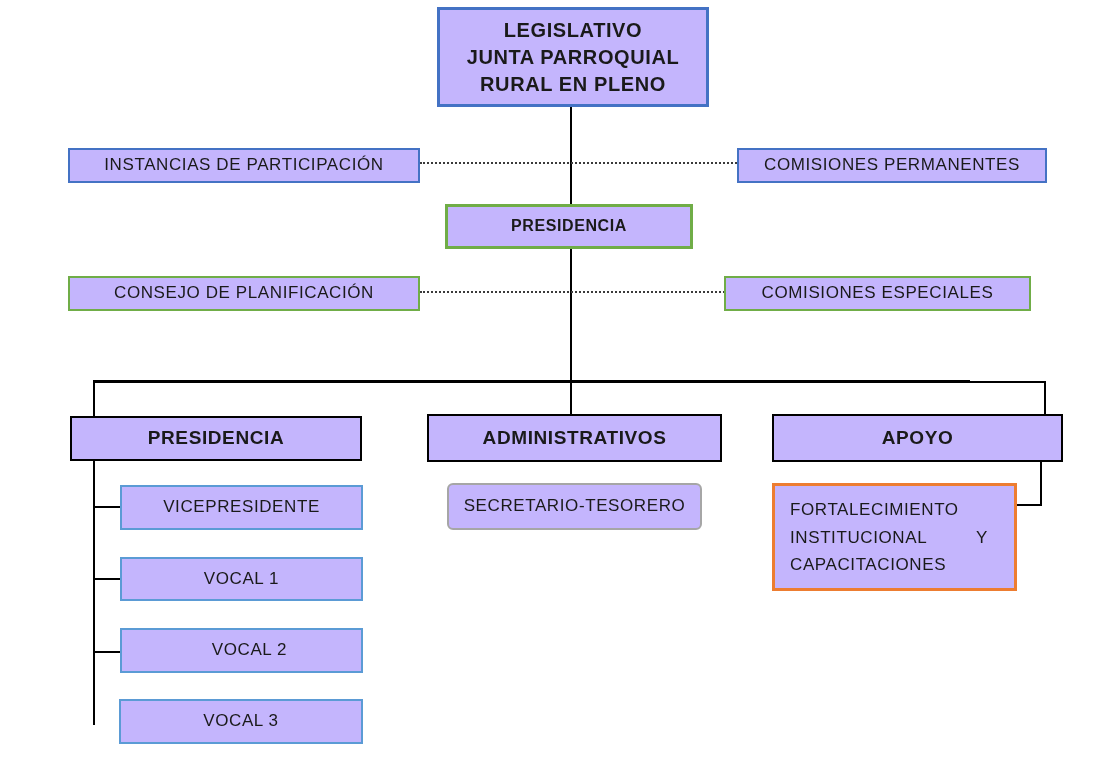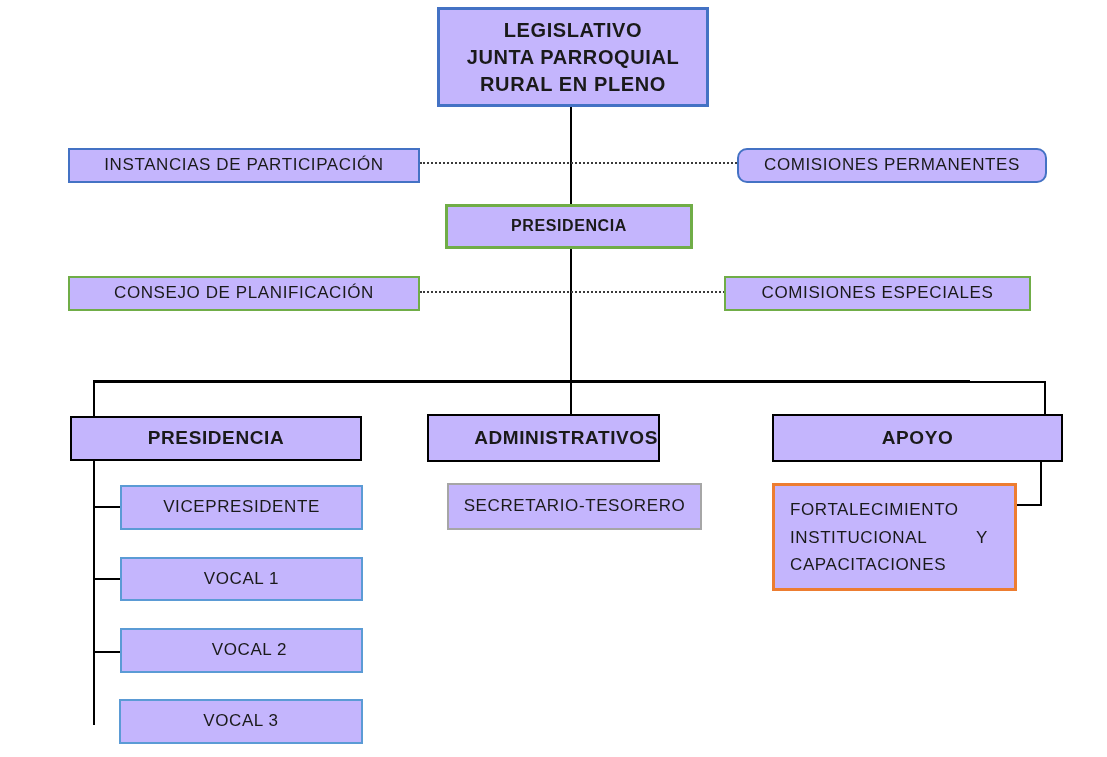--- a/index.html
+++ b/index.html
@@ -80,59 +80,59 @@
 
   <div class="node b-blue bold sz-top col" style="left:437px;top:7px;width:272px;height:100px;">
     <span>LEGISLATIVO</span>
     <span>JUNTA PARROQUIAL</span>
     <span>RURAL EN PLENO</span>
   </div>
 
   <div class="node b-blue2 sz-mid" style="left:68px;top:148px;width:352px;height:35px;">
     <span>INSTANCIAS DE PARTICIPACIÓN</span>
   </div>
-  <div class="node b-blue2 sz-mid" style="left:737px;top:148px;width:310px;height:35px;border-radius:10px;">
+  <div class="node b-blue2 sz-mid" style="left:737px;top:148px;width:310px;height:35px;">
     <span>COMISIONES PERMANENTES</span>
   </div>
 
   <div class="node b-green bold sz-pres" style="left:445px;top:204px;width:248px;height:45px;">
     <span>PRESIDENCIA</span>
   </div>
 
   <div class="node b-green2 sz-mid" style="left:68px;top:276px;width:352px;height:35px;">
     <span>CONSEJO DE PLANIFICACIÓN</span>
   </div>
   <div class="node b-green2 sz-mid" style="left:724px;top:276px;width:307px;height:35px;">
     <span>COMISIONES ESPECIALES</span>
   </div>
 
   <div class="node b-black bold sz-dept" style="left:70px;top:416px;width:292px;height:45px;">
     <span>PRESIDENCIA</span>
   </div>
-  <div class="node b-black bold sz-dept" style="left:427px;top:414px;width:233px;height:48px;justify-content:flex-end;">
+  <div class="node b-black bold sz-dept" style="left:427px;top:414px;width:295px;height:48px;">
     <span>ADMINISTRATIVOS</span>
   </div>
   <div class="node b-black bold sz-dept" style="left:772px;top:414px;width:291px;height:48px;">
     <span>APOYO</span>
   </div>
 
   <div class="node b-lblue sz-child" style="left:120px;top:485px;width:243px;height:45px;">
     <span>VICEPRESIDENTE</span>
   </div>
   <div class="node b-lblue sz-child" style="left:120px;top:557px;width:243px;height:44px;">
     <span>VOCAL 1</span>
   </div>
   <div class="node b-lblue sz-child" style="left:120px;top:628px;width:243px;height:45px;padding-left:16px;">
     <span>VOCAL 2</span>
   </div>
   <div class="node b-lblue sz-child" style="left:119px;top:699px;width:244px;height:45px;">
     <span>VOCAL 3</span>
   </div>
 
-  <div class="node b-gray sz-child" style="left:447px;top:483px;width:255px;height:47px;">
+  <div class="node b-gray sz-child" style="left:447px;top:483px;width:255px;height:47px;border-radius:6px;">
     <span>SECRETARIO-TESORERO</span>
   </div>
 
   <div class="node b-orange fort" style="left:772px;top:483px;width:245px;height:108px;">
     <span>FORTALECIMIENTO INSTITUCIONAL Y CAPACITACIONES</span>
   </div>
 
 </div>
 
 </body></html>

